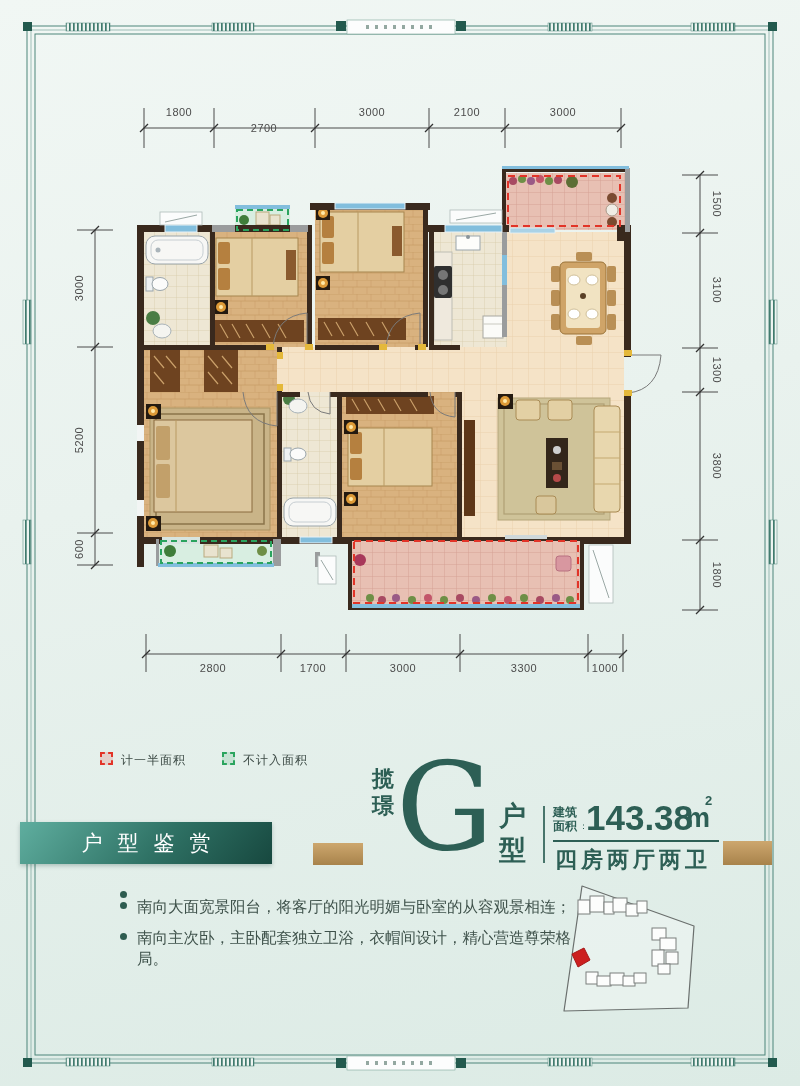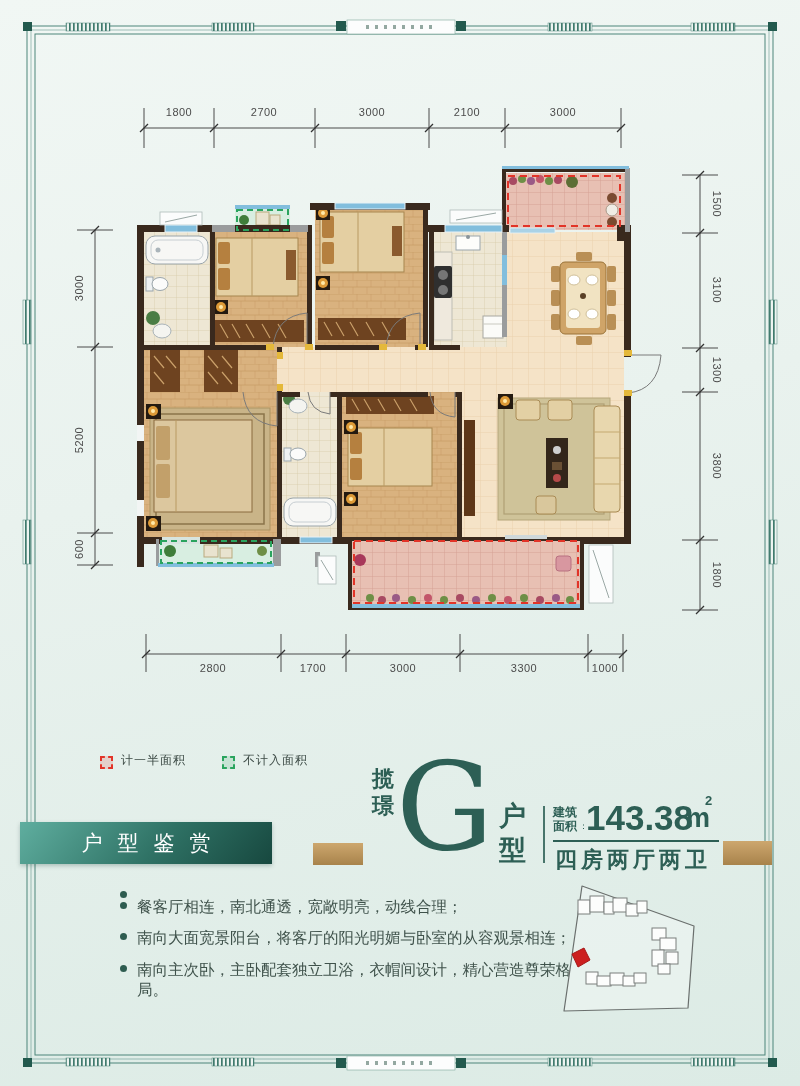--- a/index.html
+++ b/index.html
@@ -8,21 +8,21 @@
         background:linear-gradient(168deg,#f1f7f4 0%,#e9f2ee 42%,#dcebe5 100%);}
   svg{display:block;}
   .abs{position:absolute;}
   
   .dim{position:absolute;font-size:11px;color:#4c4c4c;white-space:nowrap;
        transform:translate(-50%,-50%);letter-spacing:0.5px;}
   .dim.vl{transform:translate(-50%,-50%) rotate(-90deg);}
   .dim.vr{transform:translate(-50%,-50%) rotate(90deg);}
   
   .legend{position:absolute;left:100px;top:752px;display:flex;gap:36px;align-items:center;}
-  .legend .item{display:flex;align-items:flex-end;gap:8px;}
+  .legend .item{display:flex;align-items:flex-start;gap:8px;}
   .legend .sw{width:13px;height:13px;box-sizing:border-box;}
   .sw-half{border:2px dashed #e23428;background:rgba(226,52,40,.16);}
   .sw-excl{border:2px dashed #2aa45e;background:rgba(42,164,94,.16);}
   .legend .lbl{font-size:12px;color:#3c4a45;letter-spacing:1px;}
   
   .banner{position:absolute;left:20px;top:822px;width:252px;height:42px;
           background:linear-gradient(130deg,#5fae9f 0%,#2f7265 55%,#17483f 100%);
           display:flex;align-items:center;justify-content:center;
           box-shadow:0 2px 4px rgba(20,60,50,.25);}
   .banner span{color:#fff;font-size:21px;letter-spacing:15px;text-indent:15px;font-weight:500;}
@@ -483,21 +483,21 @@
         <rect x="624" y="350" width="8" height="6"></rect>
           <rect x="624" y="390" width="8" height="6"></rect>
         <rect x="277" y="352" width="6" height="7"></rect>
           <rect x="277" y="384" width="6" height="7"></rect>
       </g>
     </g>
   </svg>
 
   <div>
     <span class="dim" style="left:179px;top:112px">1800</span>
-    <span class="dim" style="left:264px;top:112px">2700</span>
+    <span class="dim" style="left:264px;top:128px">2700</span>
     <span class="dim" style="left:372px;top:112px">3000</span>
     <span class="dim" style="left:467px;top:112px">2100</span>
     <span class="dim" style="left:563px;top:112px">3000</span>
     <span class="dim vl" style="left:79px;top:288px">3000</span>
     <span class="dim vl" style="left:79px;top:440px">5200</span>
     <span class="dim vl" style="left:79px;top:549px">600</span>
     <span class="dim vr" style="left:717px;top:204px">1500</span>
     <span class="dim vr" style="left:717px;top:290px">3100</span>
     <span class="dim vr" style="left:717px;top:370px">1300</span>
     <span class="dim vr" style="left:717px;top:466px">3800</span>
@@ -533,21 +533,20 @@
   <div class="arealabel teal">建筑面积</div>
   <div class="areacolon teal">：</div>
   <div class="areaval teal">143.38</div>
   <div class="areaunit teal">m</div>
   <div class="areasup teal">2</div>
   <div class="rule"></div>
   <div class="layoutname teal">四房两厅两卫</div>
 
   <ul class="highlights">
     <li><span class="dot"></span></li>
-    <li><span class="dot"></span><span>餐客厅相连，南北通透，宽敞明亮，动线合理；</span></li>
     <li><span class="dot"></span><span>南向大面宽景阳台，将客厅的阳光明媚与卧室的从容观景相连；</span></li>
     <li style="width:460px"><span class="dot"></span><span>南向主次卧，主卧配套独立卫浴，衣帽间设计，精心营造尊荣格局。</span></li>
   </ul>
 
 
   <svg class="abs" style="left:552px;top:876px" width="160" height="145" viewBox="0 0 160 145">
     <polygon points="30,10 142,50 136,132 12,135" fill="rgba(255,255,255,0.3)" stroke="#6a6f6d" stroke-width="1.2" stroke-linejoin="round"></polygon>
     <g fill="#fcfdfc" stroke="#7a7f7d" stroke-width="1">
       <rect x="26" y="24" width="12" height="14"></rect>
         <rect x="38" y="20" width="14" height="16"></rect>

